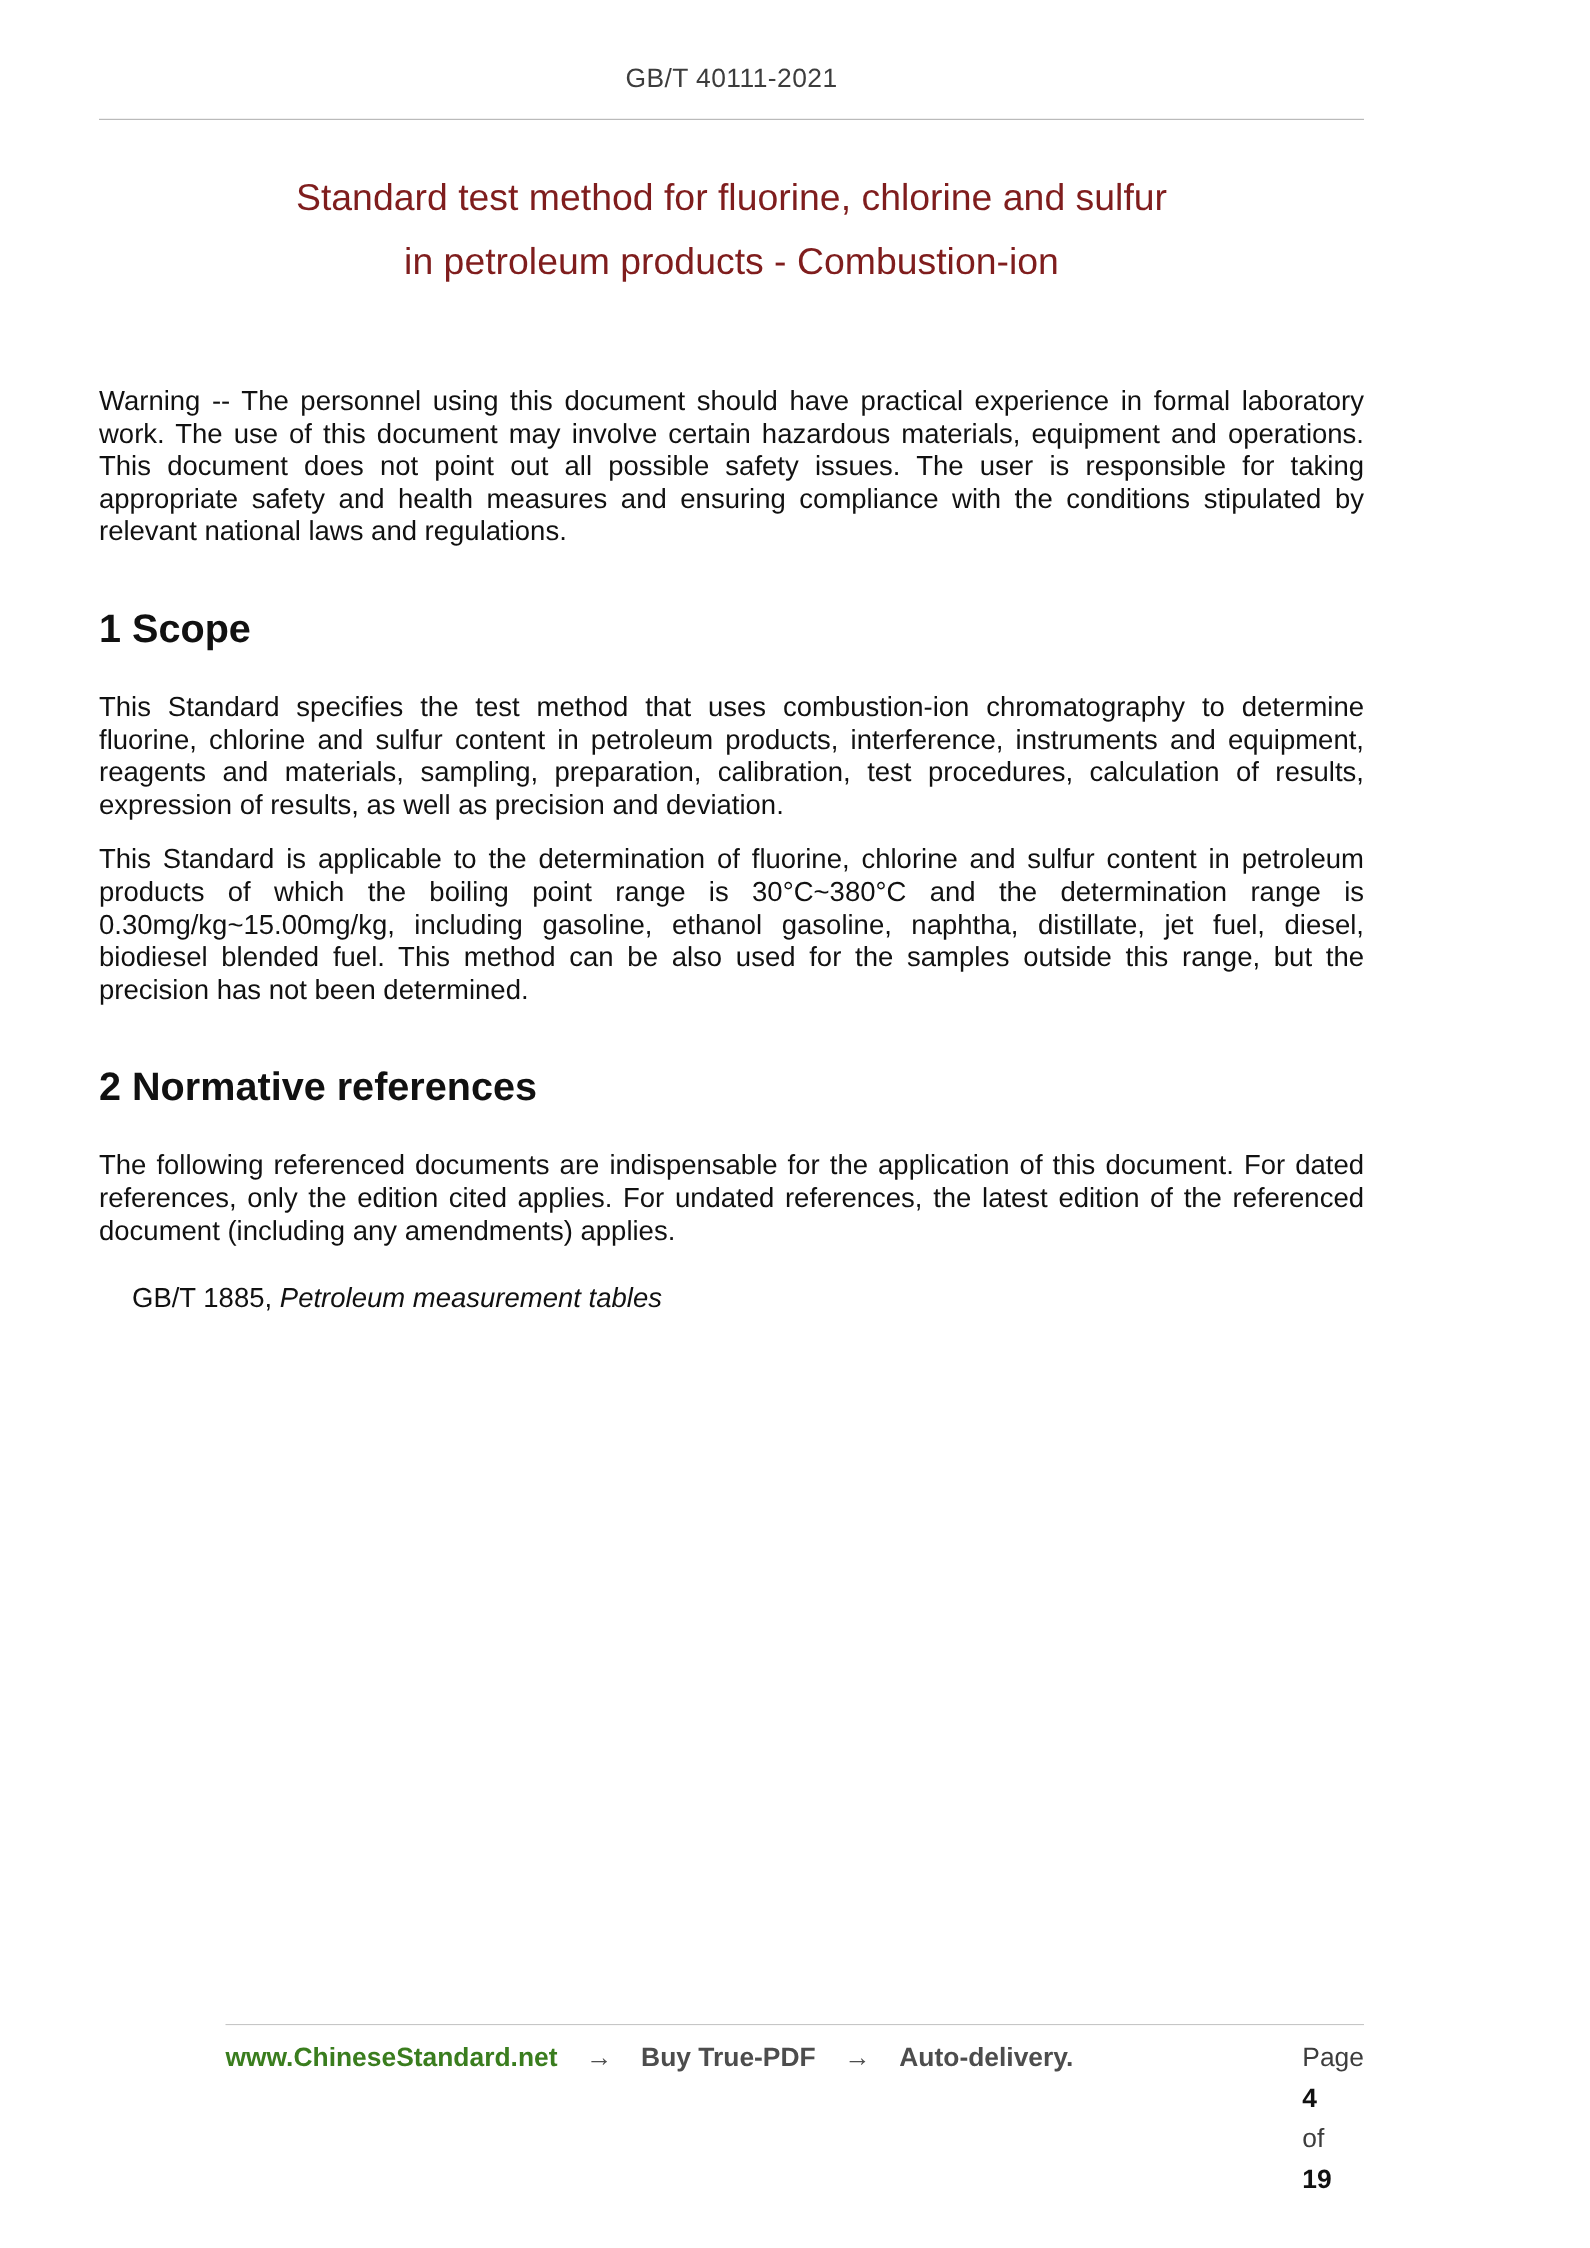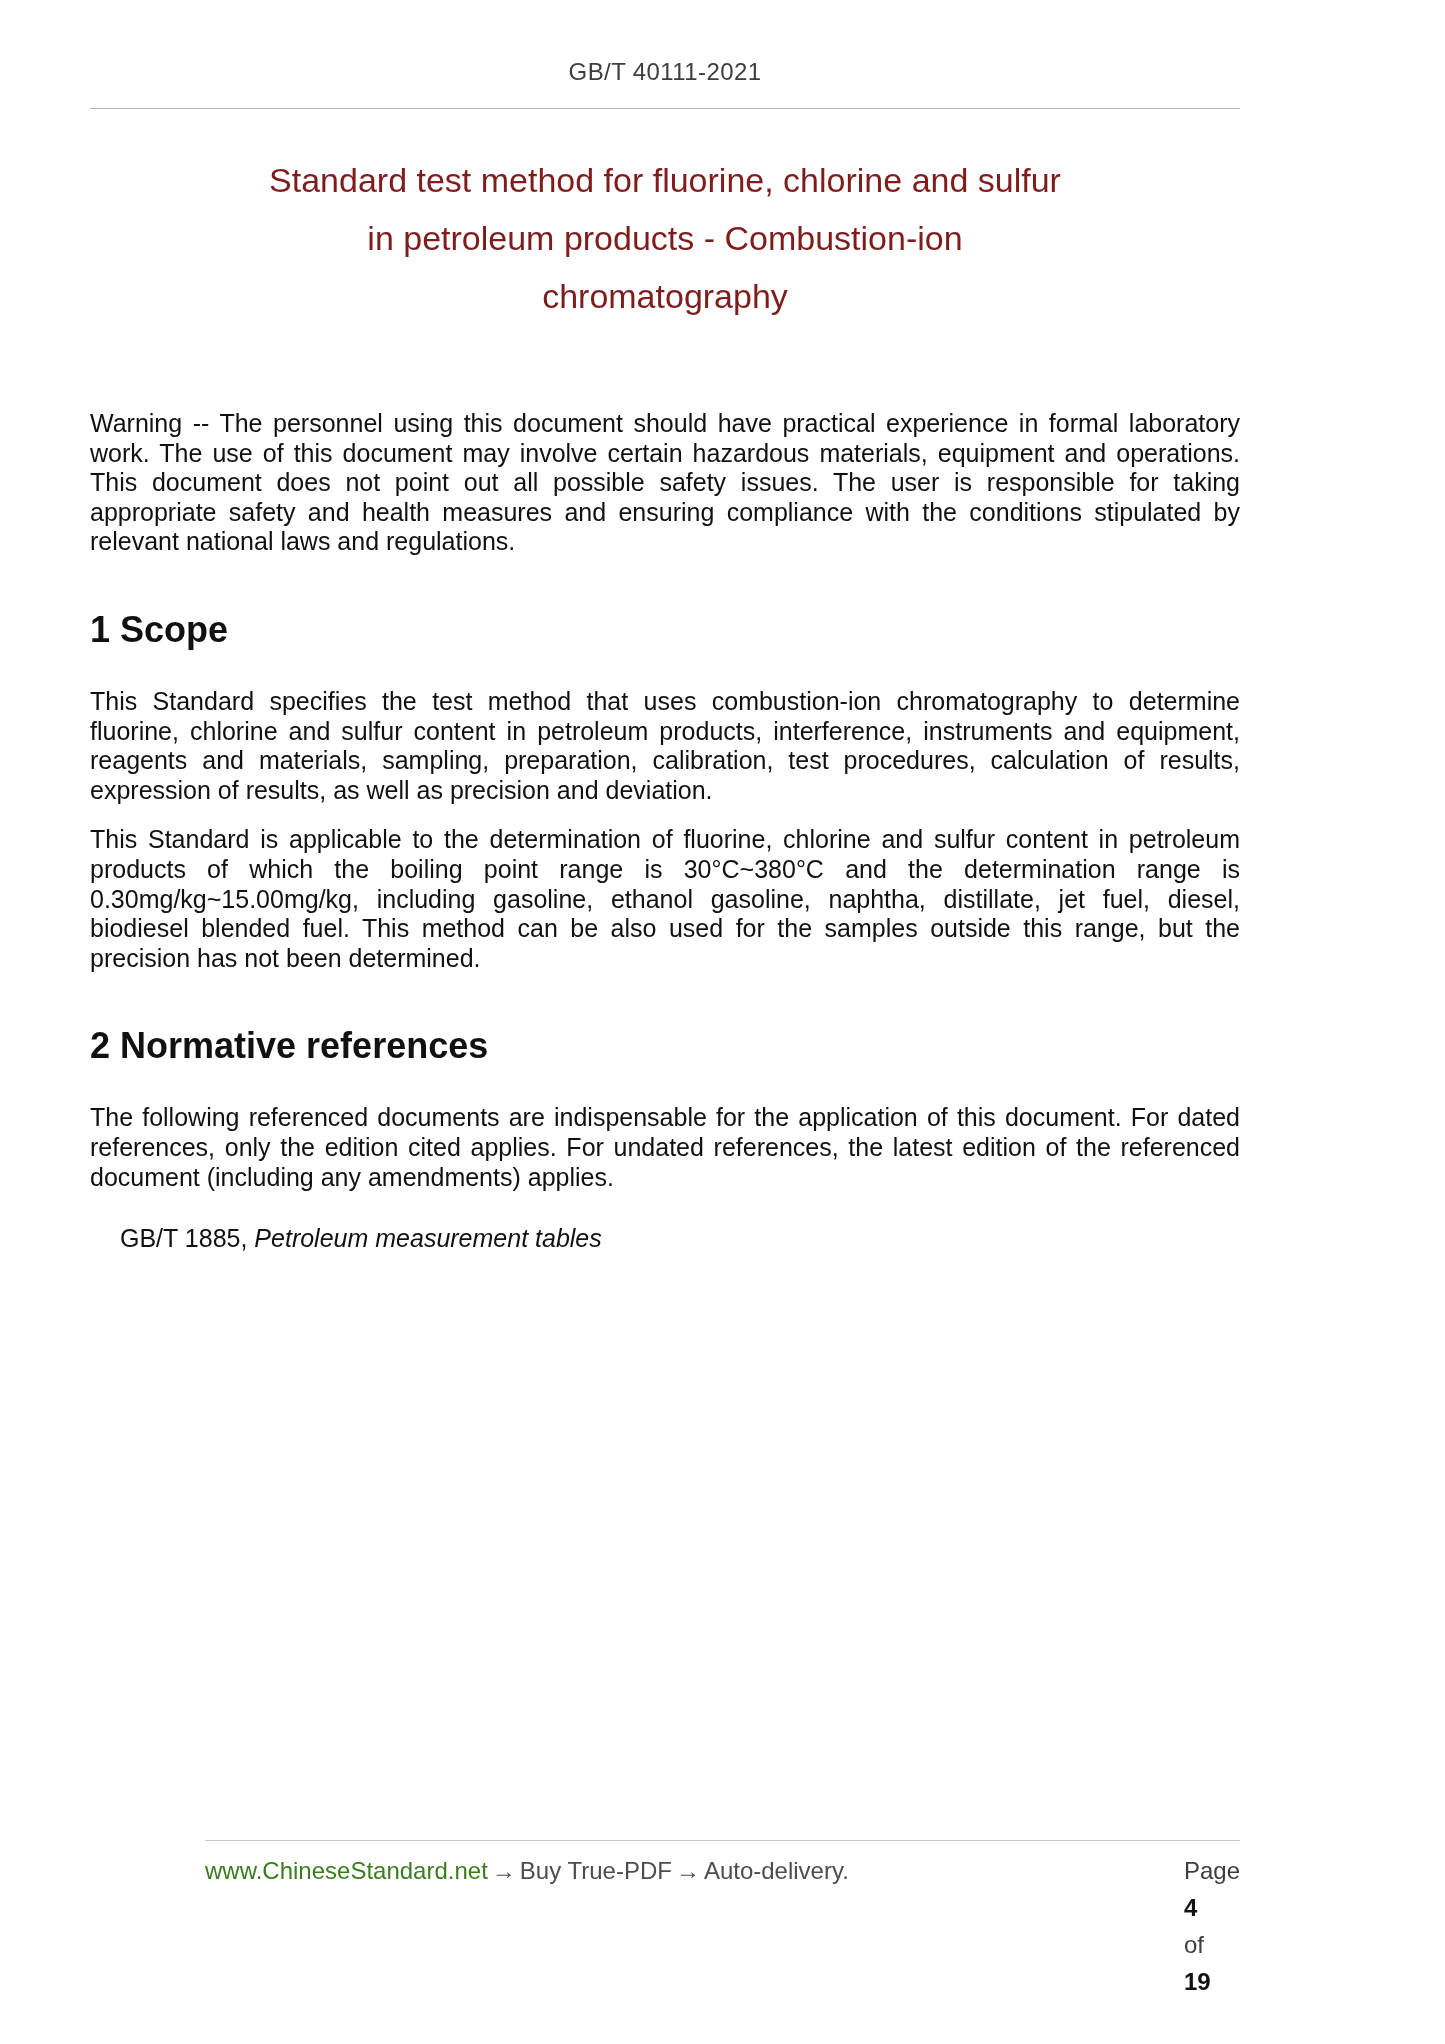--- a/index.html
+++ b/index.html
@@ -73,22 +73,23 @@
     height: 0;
   }
   .footer-row {
     display: flex;
     justify-content: space-between;
     align-items: baseline;
     font-size: 24px;
   }
   .footer-left {
     display: flex;
-    gap: 4px;
+    gap: 26px;
     color: #4d4d4d;
+    font-weight: bold;
   }
   .footer-link {
     color: #3a7d1e;
     text-decoration: none;
     cursor: pointer;
   }
   .footer-right {
     display: flex;
     gap: 9px;
     color: #3d3d3d;
@@ -107,21 +108,20 @@
   <header>
     <div class="doc-number">GB/T 40111-2021</div>
     <hr class="header-rule">
   </header>
 
   <main>
 
     <h1 class="title">
       <span class="title-line">Standard test method for fluorine, chlorine and sulfur</span>
       <span class="title-line">in petroleum products - Combustion-ion</span>
-      <span class="title-line">chromatography</span>
     </h1>
 
     <p class="body-text warning">Warning -- The personnel using this document should have practical experience in formal laboratory work. The use of this document may involve certain hazardous materials, equipment and operations. This document does not point out all possible safety issues. The user is responsible for taking appropriate safety and health measures and ensuring compliance with the conditions stipulated by relevant national laws and regulations.</p>
 
     <h2 class="section-heading">1 Scope</h2>
 
     <p class="body-text para">This Standard specifies the test method that uses combustion-ion chromatography to determine fluorine, chlorine and sulfur content in petroleum products, interference, instruments and equipment, reagents and materials, sampling, preparation, calibration, test procedures, calculation of results, expression of results, as well as precision and deviation.</p>
 
     <p class="body-text para">This Standard is applicable to the determination of fluorine, chlorine and sulfur content in petroleum products of which the boiling point range is 30°C~380°C and the determination range is 0.30mg/kg~15.00mg/kg, including gasoline, ethanol gasoline, naphtha, distillate, jet fuel, diesel, biodiesel blended fuel. This method can be also used for the samples outside this range, but the precision has not been determined.</p>
 

